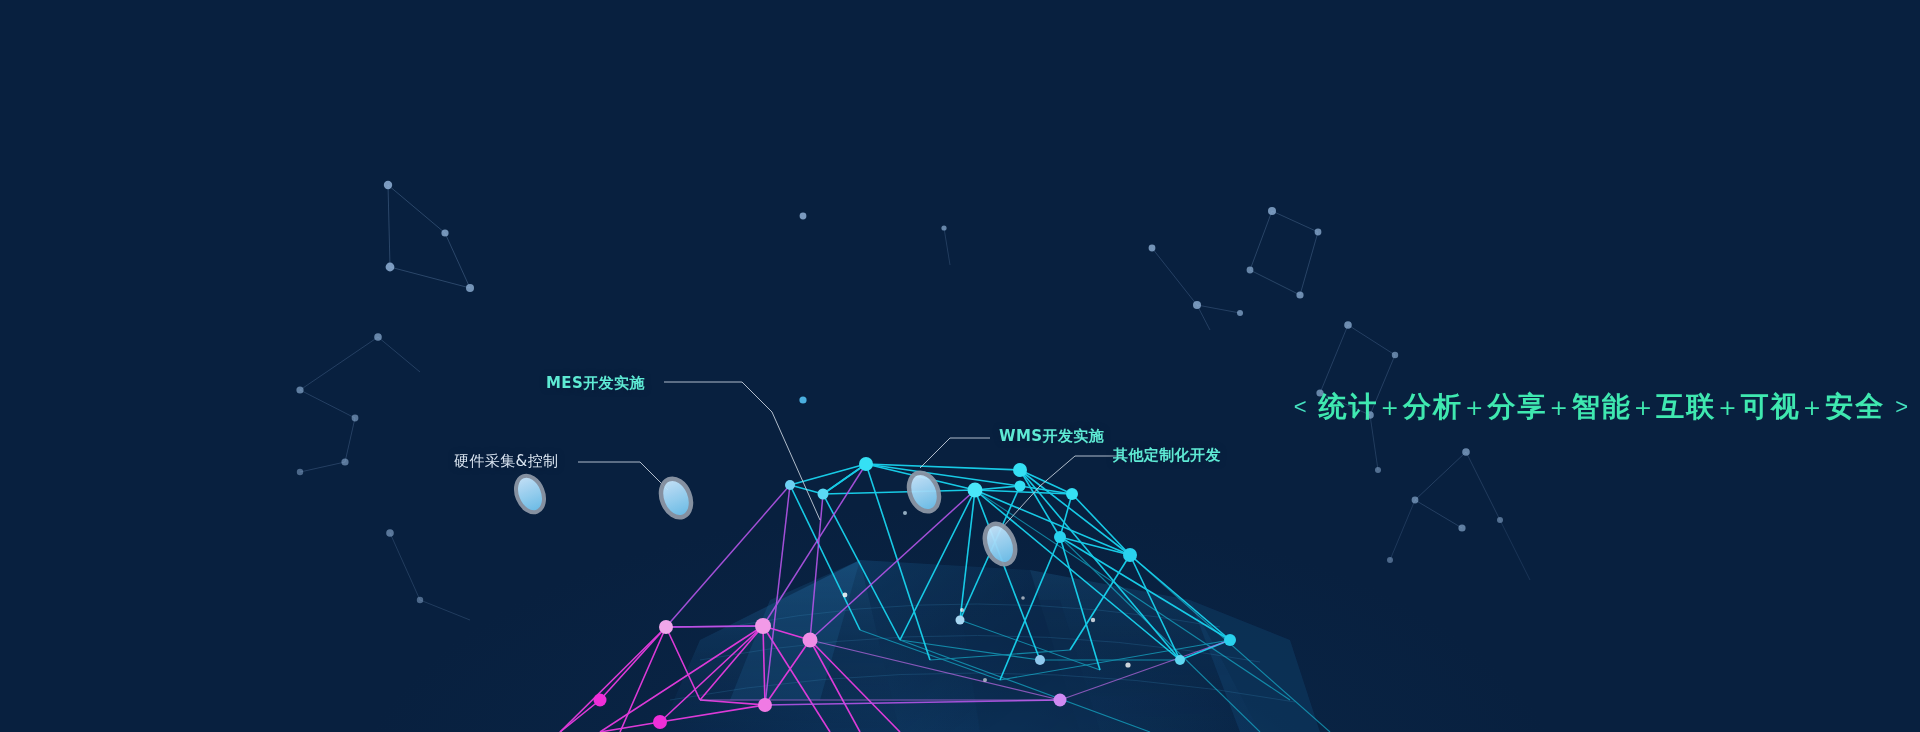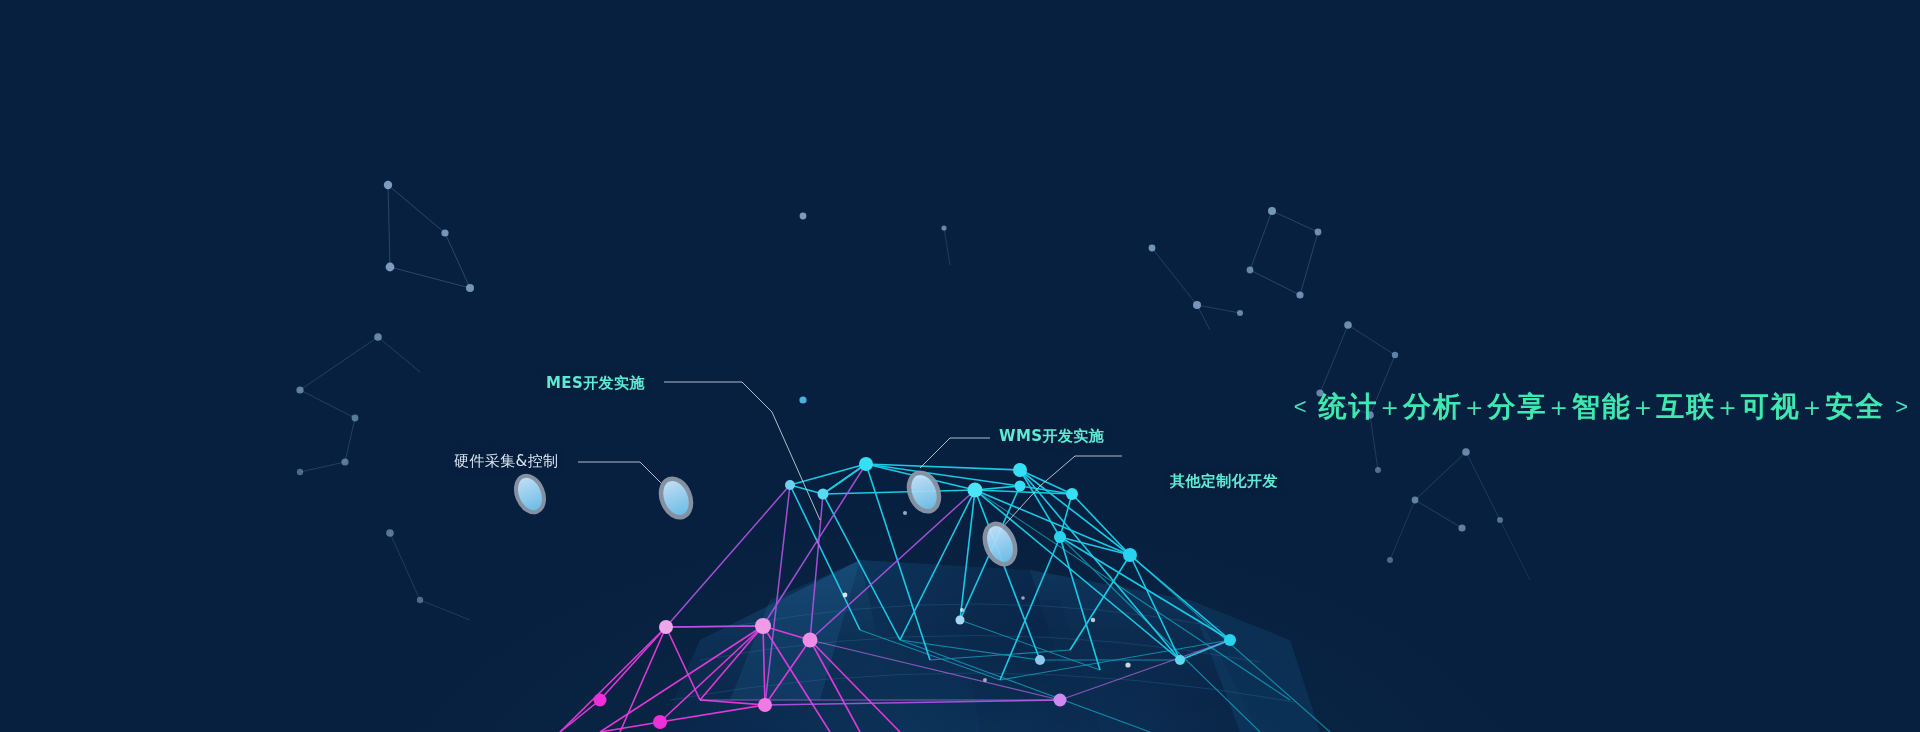--- a/index.html
+++ b/index.html
@@ -93,21 +93,21 @@
     font-weight:700;
     letter-spacing:0.4px;
     white-space:nowrap;
     text-shadow:0 0 6px rgba(10,30,60,0.9);
   }
   .callout.dim{ color:#dbe6f2; font-weight:400;text-align:right; }
 
   .label-mes{ left:546px; top:374px; }
   .label-hw { left:454px; top:452px; font-weight:400; color:#d7e3f0;}
   .label-wms{ left:999px; top:427px; }
-  .label-other{ left:1170px; top:446px;margin-top:26px; }
+  .label-other{ left:1113px; top:446px; }
 
   
   .leaders{position:absolute;inset:0;}
   .leaders svg{display:block;width:1920px;height:732px;}
 
   .pin{ position:absolute; pointer-events:none; }
 </style>
 </head>
 <body>
 

